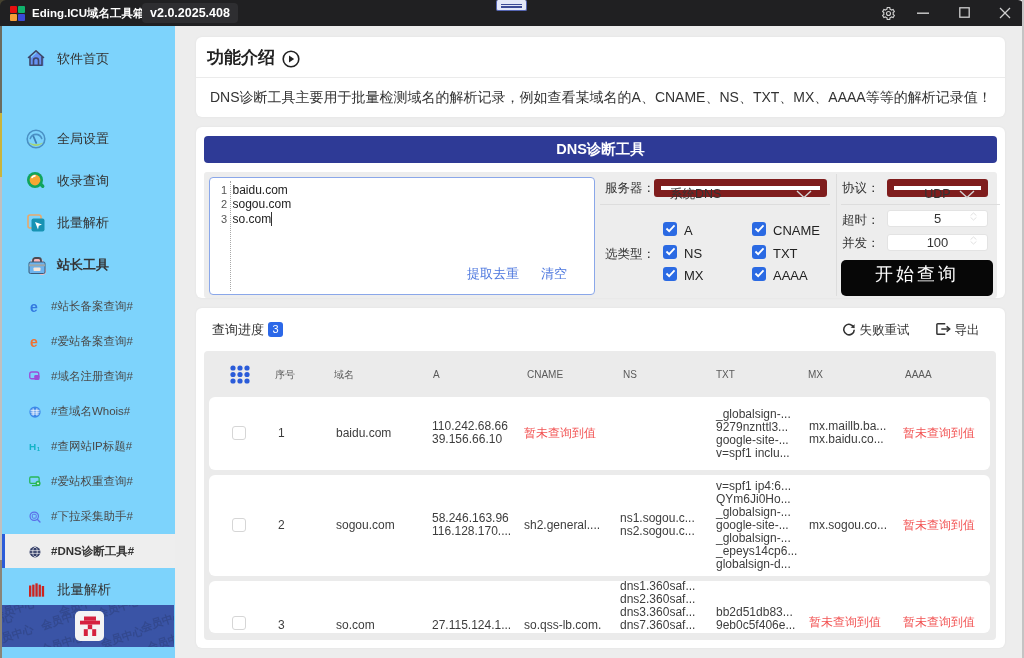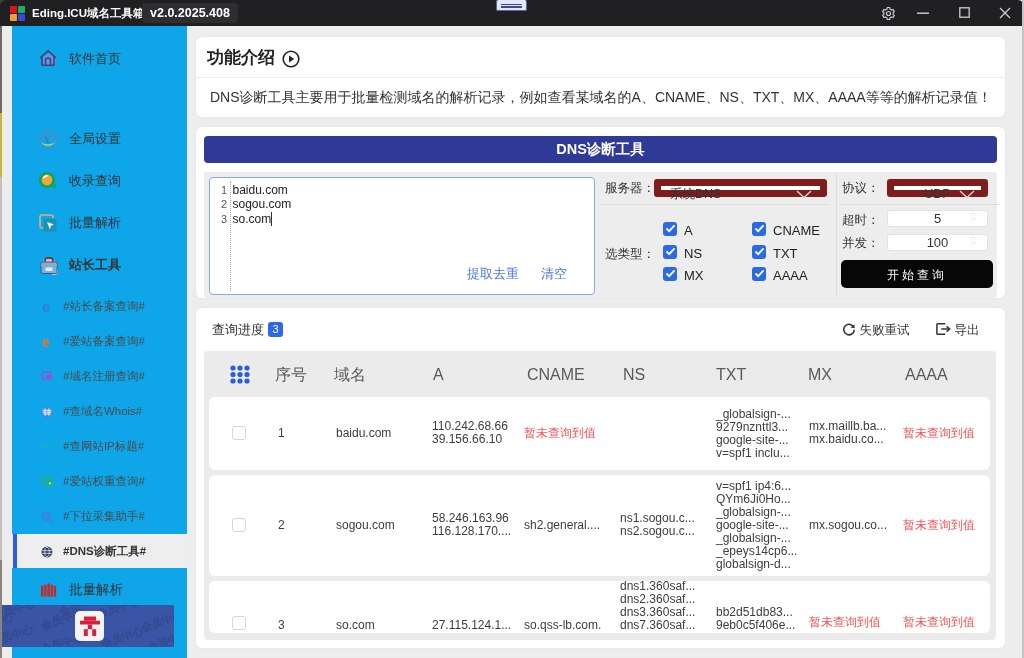--- a/index.html
+++ b/index.html
@@ -14,21 +14,21 @@
 #logo .q2 { left:8px; top:0; background:#10b26c; border-radius:1px; }
 #logo .q3 { left:0; top:8px; background:#f59e38; border-radius:1px; }
 #logo .q4 { left:8px; top:8px; background:#3a49d8; border-radius:1px; }
 #apptitle { position:absolute; left:32px; top:0; height:26px; line-height:26px; color:#fff; font-size:11.5px; font-weight:bold; }
 #verchip { position:absolute; left:142px; top:3px; height:20px; line-height:20px; padding:0 8px; background:#2e2e31; border-radius:4px; color:#fff; font-size:12.5px; font-weight:bold; }
 #toppill { position:absolute; left:496px; top:0; width:31px; height:11px; background:#e3e7f8; border:1.5px solid #5565b2; border-top:none; border-radius:2px; }
 #toppill i { position:absolute; left:4px; right:4px; height:1.5px; background:#3c4a96; }
 .tbtn { position:absolute; top:0; height:26px; color:#cfcfcf; text-align:center; }
 
 
-#sidebar { position:absolute; left:12px; top:26px; width:175px; height:632px; background:#0ea5e9;padding-left:23px; }
+#sidebar { position:absolute; left:0; top:26px; width:175px; height:632px; background:#7dd3fc;padding-left:23px; }
 #edgestrip { position:absolute; left:0; top:26px; width:2px; height:632px; background:#6b6b5e; }
 .mitem { position:absolute; left:0; width:175px; height:30px; }
 .mitem svg { position:absolute; left:26px; top:50%; margin-top:-10px; }
 .mitem .t { position:absolute; left:57px; top:50%; transform:translateY(-50%); font-size:13px; color:#333; }
 .sitem { position:absolute; left:0; width:175px; height:30px; }
 .sitem svg { position:absolute; left:29px; top:50%; margin-top:-5.5px; }
 .sitem .t { position:absolute; left:51px; top:50%; transform:translateY(-50%); font-size:11.5px; color:#4a4a4a; }
 #selitem { position:absolute; left:0; top:508px; width:175px; height:34px; background:#eeeeee; }
 #selitem .bar { position:absolute; left:1px; top:0; width:4px; height:34px; background:#2b5cd9; }
 
@@ -57,28 +57,28 @@
 
 .lab { position:absolute; font-size:12.5px; color:#333; }
 .sel { position:absolute; height:18px; background:#fff; border:7px solid #7f1d1d; border-radius:3px; font-size:12.5px; color:#333; line-height:16px; }
 .chev { position:absolute; width:9px; height:9px; }
 .hdiv { position:absolute; height:1px; background:#ddd; }
 .vdiv { position:absolute; width:1px; background:#ddd; }
 .cb { position:absolute; width:14px; height:14px; background:#2b6ae3; border-radius:3px; }
 .cb svg { position:absolute; left:1.5px; top:2px; }
 .cblab { position:absolute; font-size:13px; color:#222; }
 .numin { position:absolute; height:17px; background:#fff; border:1px solid #e3e3e3; border-radius:3px; font-size:13px; color:#333; text-align:center; line-height:15px; }
-#startbtn { position:absolute; left:637px; top:88px; width:152px; height:28px; background:#070707; border-radius:5px; color:#fff; font-size:12px; text-align:center; line-height:31px; letter-spacing:3px; }
+#startbtn { position:absolute; left:637px; top:88px; width:152px; height:36px; background:#070707; border-radius:5px; color:#fff; font-size:18px; text-align:center; line-height:31px; letter-spacing:3px;font-family:Liberation Mono, monospace; }
 
 #card3 { left:196px; top:308px; width:809px; height:340px; overflow:hidden; }
 #c3head { position:absolute; left:16px; top:0; height:43px; line-height:44px; font-size:13px; color:#333; }
 #badge { position:absolute; left:72px; top:14px; min-width:15px; height:15px; padding:0 3px; background:#2c68e8; border-radius:3px; color:#fff; font-size:11px; text-align:center; line-height:15px; }
 .hbtn { position:absolute; top:0; height:31px; line-height:44px; font-size:12.5px; color:#333; }
 #tblwrap { position:absolute; left:8px; top:43px; width:792px; height:289px; background:#ebebeb; border-radius:4px; overflow:hidden; }
-.hcell { position:absolute; top:0; height:46px; line-height:47px; font-size:16px; color:#5a5a5a; }
+.hcell { position:absolute; top:0; height:46px; line-height:47px; font-size:10px; color:#5a5a5a; }
 .trow { position:absolute; left:5px; width:781px; background:#fff; border-radius:6px; overflow:hidden; }
 .cell { position:absolute; font-size:12px; color:#3d3d3d; line-height:13px; }
 .red { color:#f25353; }
 .rcb { position:absolute; left:23px; width:14px; height:14px; border:1px solid #d6d6d6; border-radius:3px; background:#fff; }
 </style>
 </head>
 <body>
 
 <div style="position:absolute;left:0;top:0;width:8px;height:26px;background:#45412f"></div>
 <div id="titlebar">

